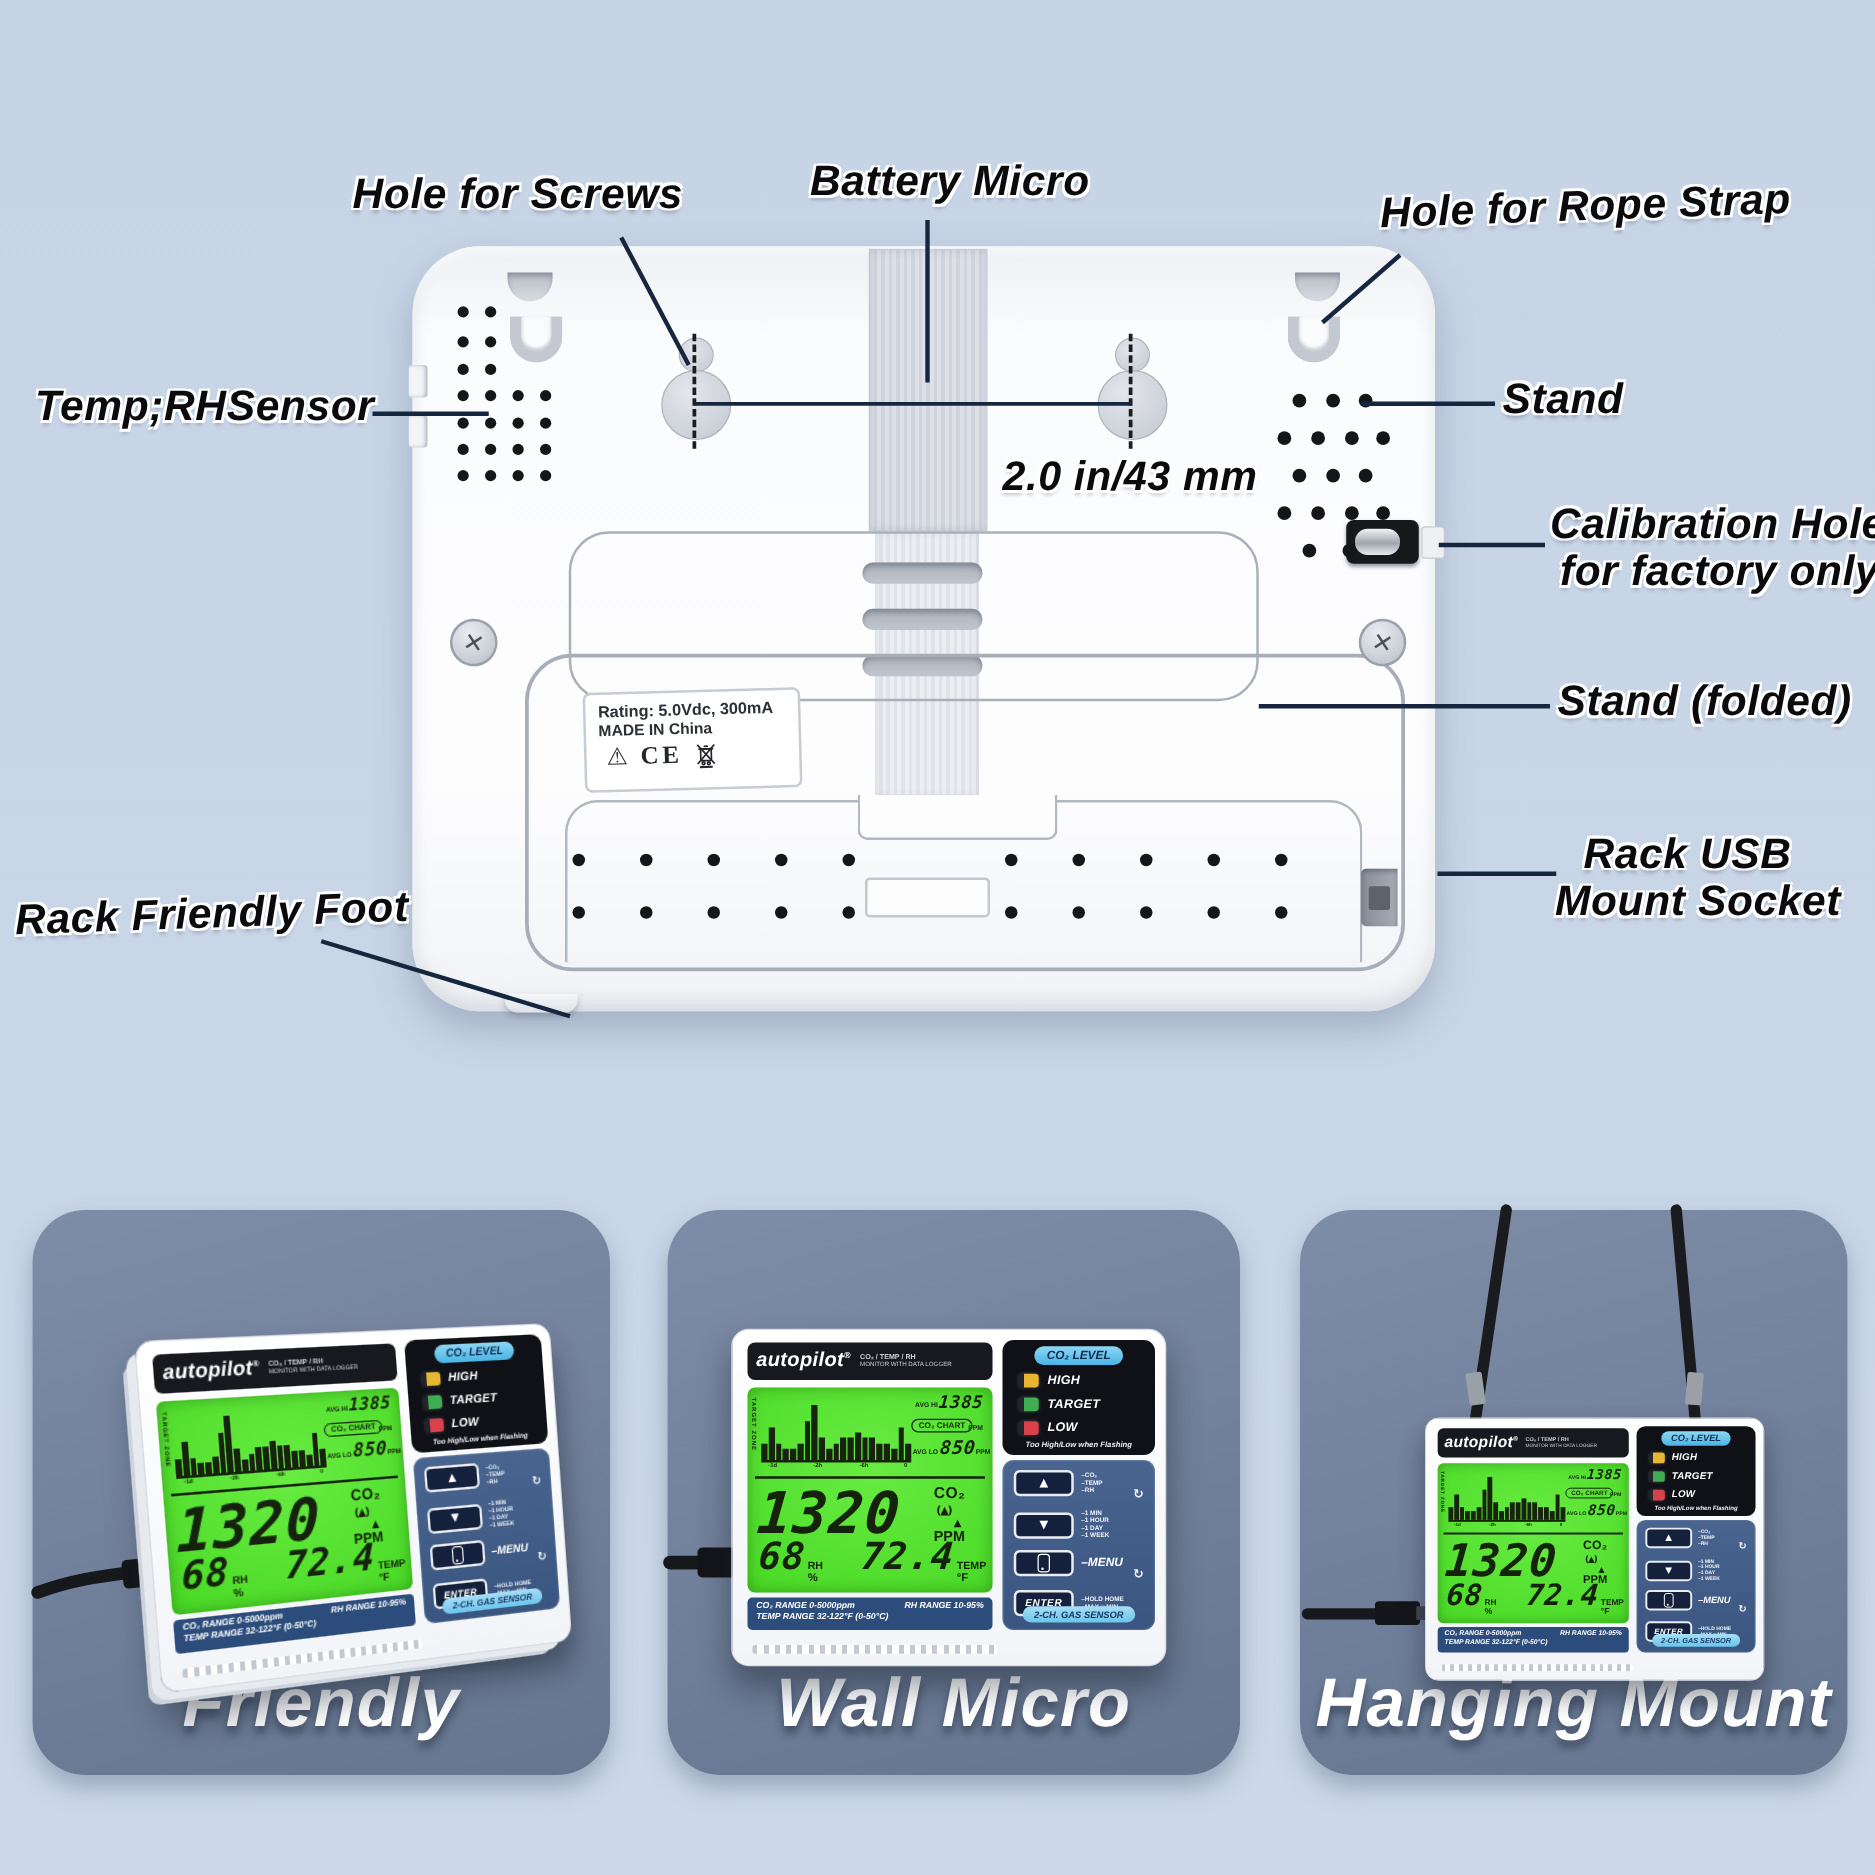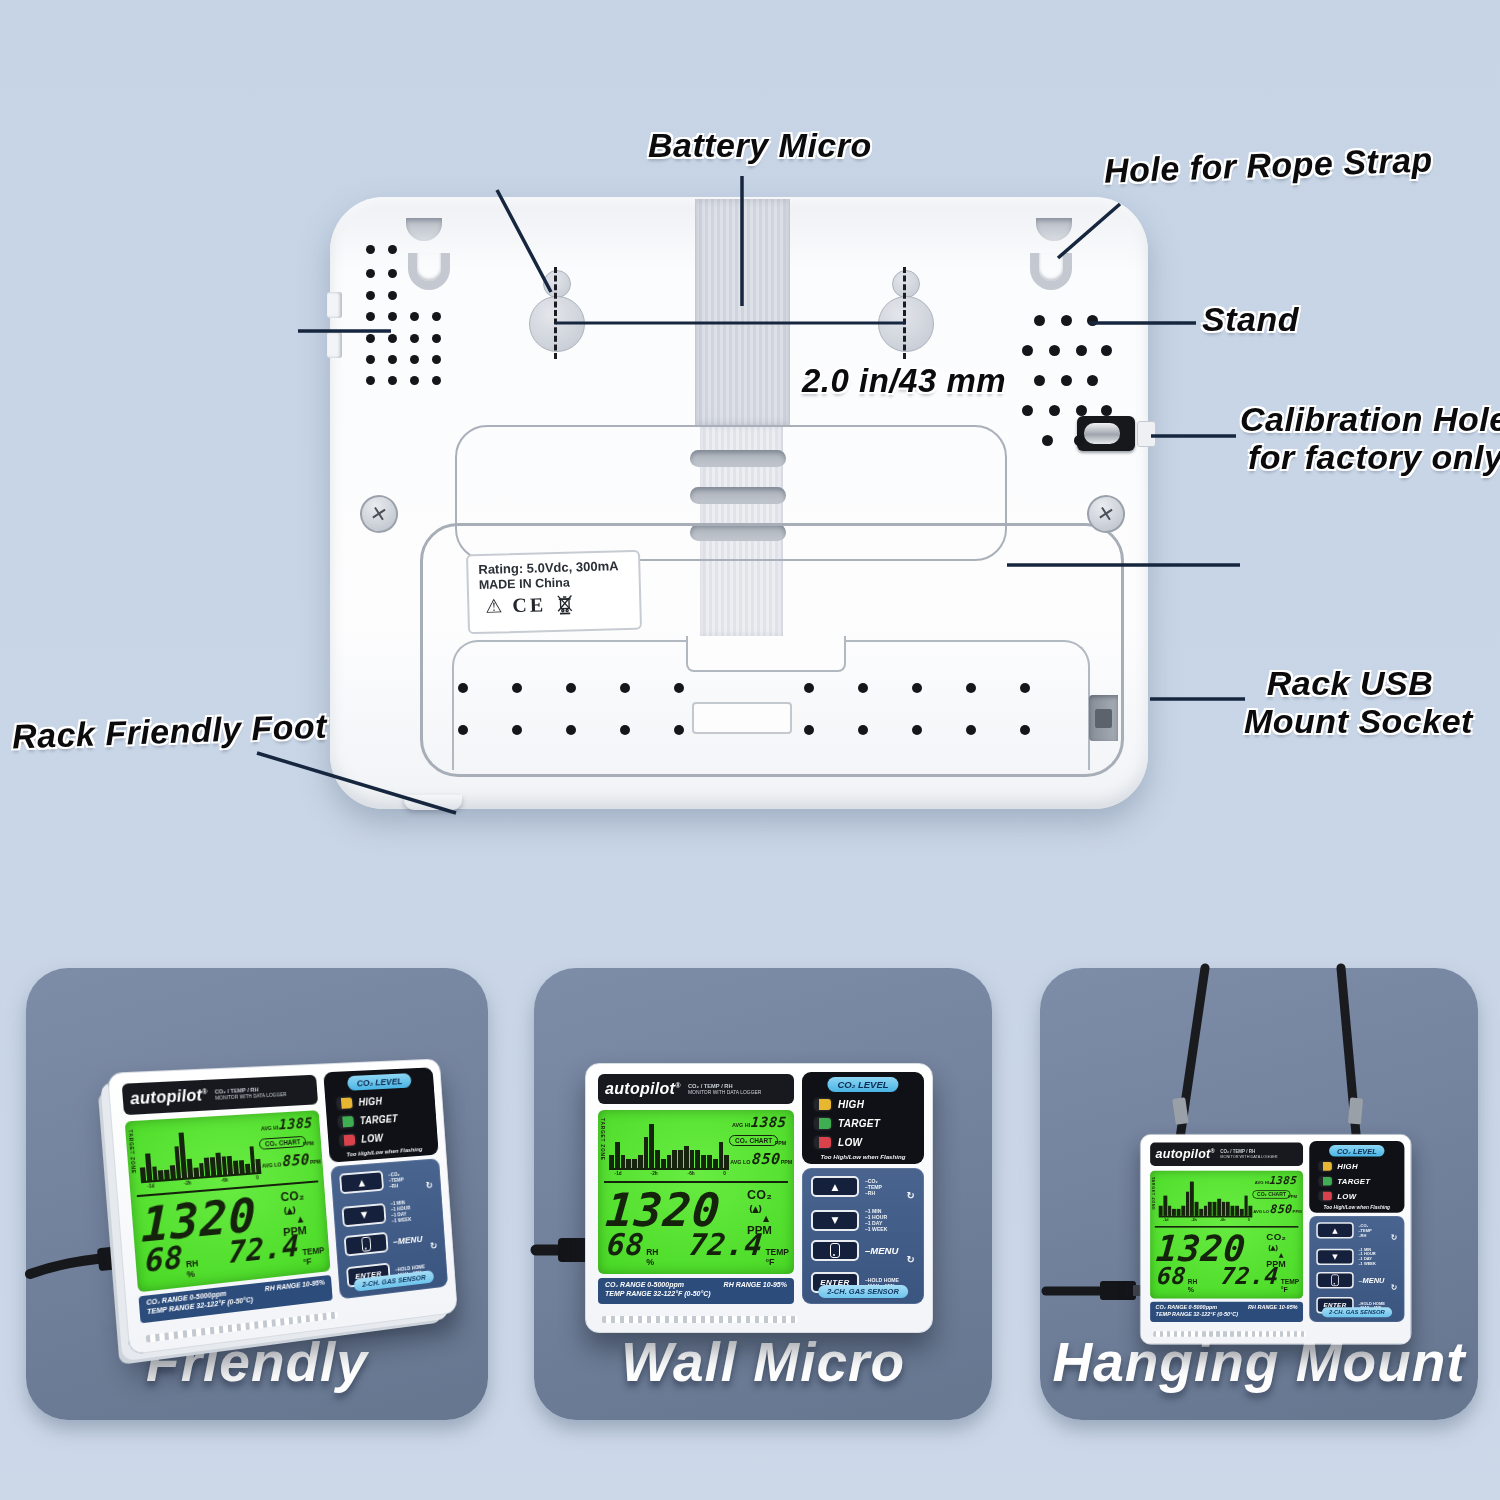--- a/index.html
+++ b/index.html
@@ -274,26 +274,29 @@
       <rect x="98" y="1246" width="44" height="23" rx="4" fill="#141519" transform="rotate(-6 120 1258)"></rect>
       <rect x="138" y="1250" width="10" height="14" rx="1" fill="#43474e" transform="rotate(-6 143 1257)"></rect>
       <path d="M 536 1250 H 564" stroke="#17181b" stroke-width="11" stroke-linecap="round"></path>
       <rect x="558" y="1238" width="32" height="24" rx="4" fill="#141519"></rect>
       <path d="M 1046 1291 H 1104" stroke="#17181b" stroke-width="9" stroke-linecap="round"></path>
       <rect x="1100" y="1281" width="36" height="19" rx="3" fill="#141519"></rect>
       <rect x="1133" y="1285" width="8" height="11" rx="1" fill="#43474e"></rect>
     </g>
   </svg>
 
+  <div class="ann" style="left:282px;top:136px;">Hole for Screws</div>
   <div class="ann" style="left:648px;top:126px;">Battery Micro</div>
   <div class="ann" style="left:1104px;top:146px;transform:rotate(-2deg);">Hole for Rope Strap</div>
+  <div class="ann" style="left:28px;top:306px;width:264px;text-align:right;">Temp;RHSensor</div>
   <div class="ann" style="left:1202px;top:300px;">Stand</div>
   <div class="ann small" style="left:802px;top:362px;">2.0 in/43 mm</div>
   <div class="ann" style="left:1240px;top:400px;">Calibration Hole</div>
   <div class="ann" style="left:1248px;top:438px;">for factory only</div>
+  <div class="ann" style="left:1246px;top:542px;">Stand (folded)</div>
   <div class="ann" style="left:1244px;top:664px;width:212px;text-align:center;">Rack USB</div>
   <div class="ann" style="left:1244px;top:702px;width:212px;text-align:center;">Mount Socket</div>
   <div class="ann" style="left:12px;top:712px;transform:rotate(-2deg);">Rack Friendly Foot</div>
 
   <div class="abs" id="desk-base"></div>
   <div class="abs" id="desk-shadow"></div>
   <div class="dev-slot" id="slot-desktop">
   <div class="dev">
     <div class="dev-header">
       <span class="dev-logo"><span>autopilot</span><sup>®</sup></span>

